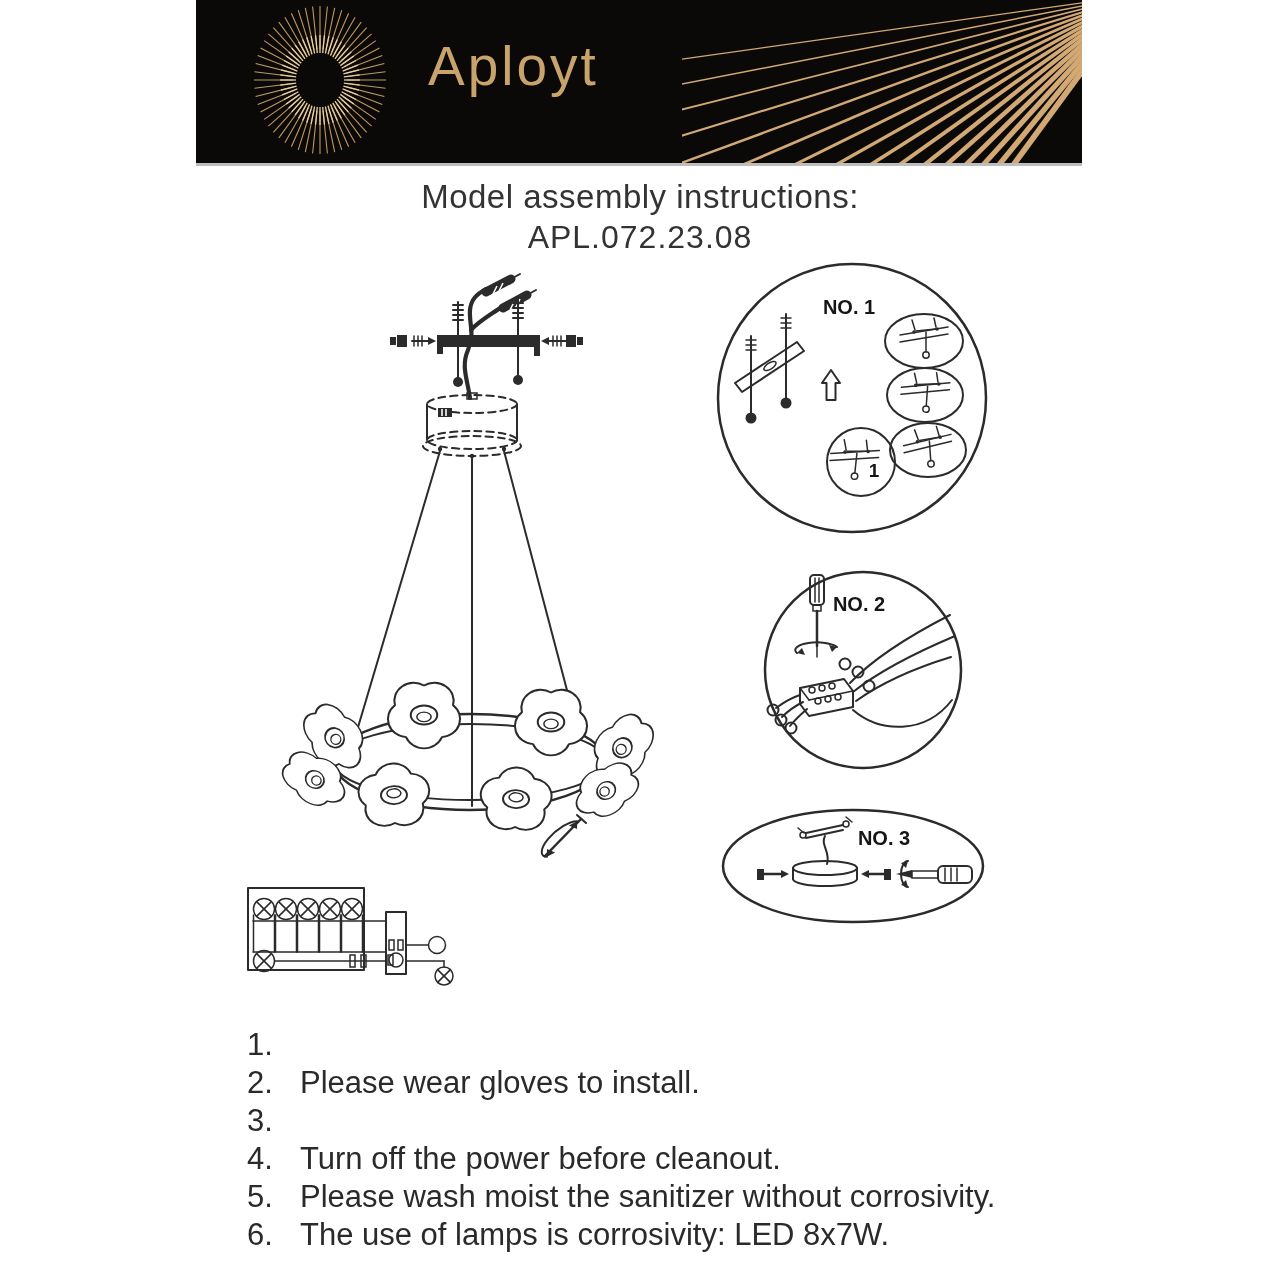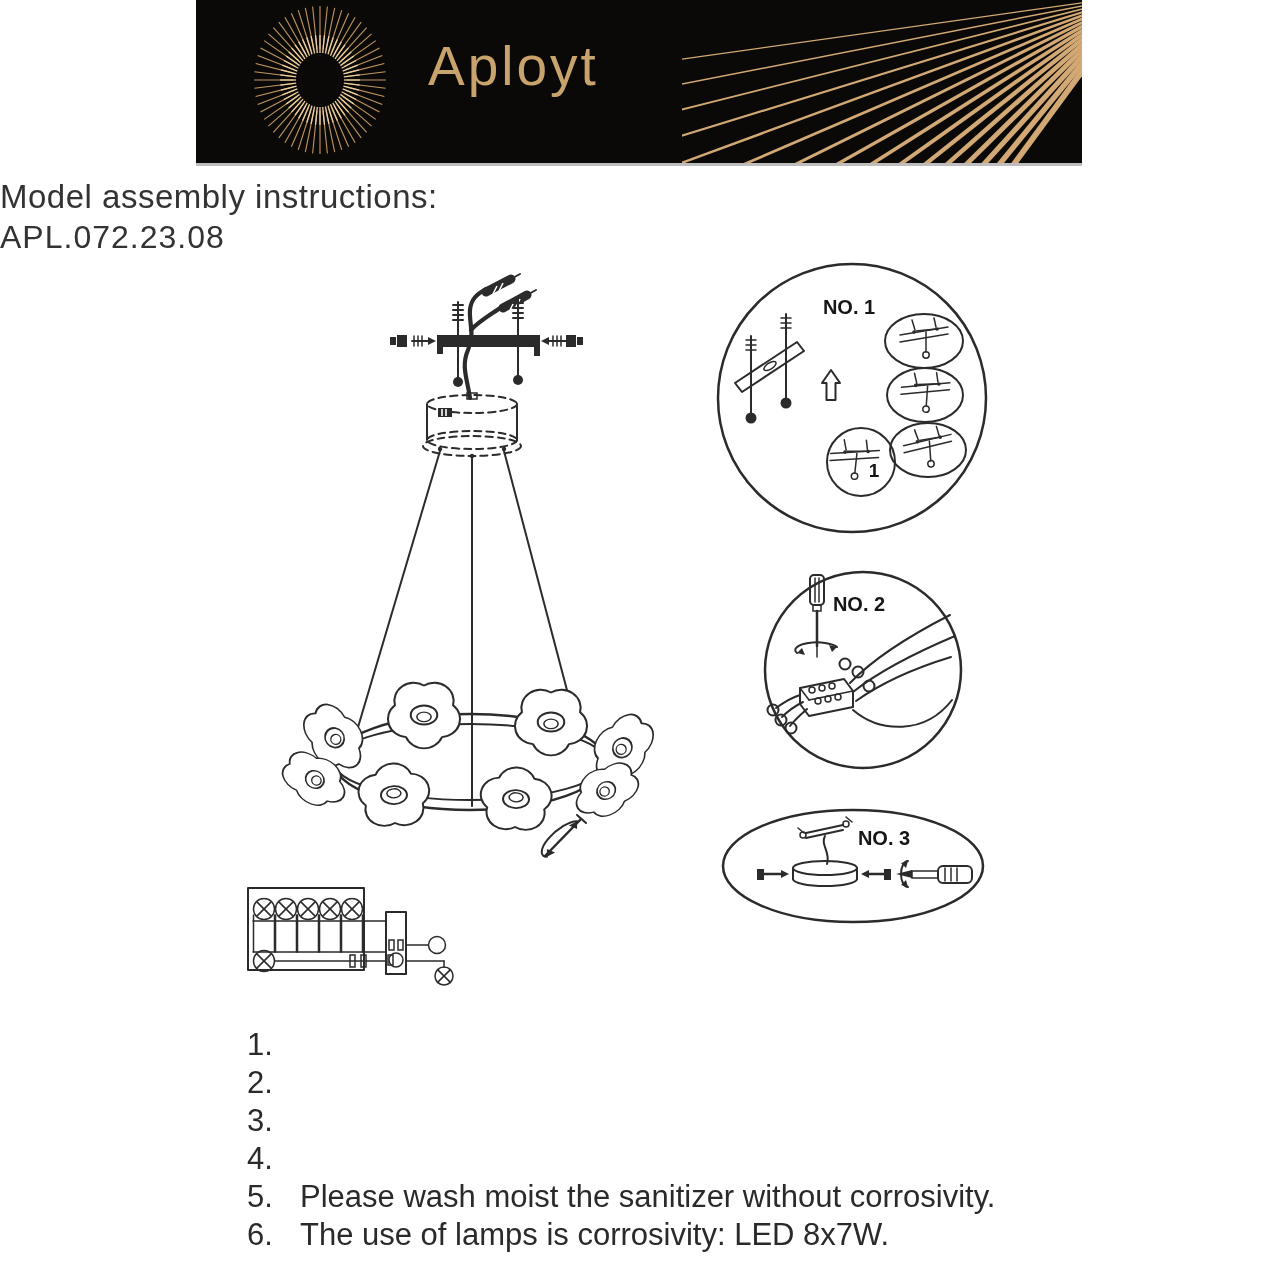--- a/index.html
+++ b/index.html
@@ -6,21 +6,21 @@
   .page{position:relative;width:1280px;height:1280px;background:#ffffff;overflow:hidden;
         font-family:"Liberation Sans",sans-serif;}
   
   .hdr{position:absolute;left:196px;top:0;width:886px;height:163px;background:#0b0907;
        border-bottom:3px solid #bdbdbd;overflow:hidden;}
   .hdr svg.logo{position:absolute;left:36px;top:0;width:176px;height:163px;}
   .brand{position:absolute;left:232px;top:34px;font-size:55px;letter-spacing:3px;
          color:#c9a36c;font-weight:400;}
   .hdr svg.fan{position:absolute;right:0;top:0;width:400px;height:163px;}
   
-  .title-block{position:absolute;left:0;top:176px;width:100%;text-align:left;color:#333333;}
+  .title-block{position:absolute;left:0;top:176px;width:100%;text-align:center;color:#333333;}
   .title-line{font-size:33px;line-height:41px;letter-spacing:0.5px;}
   .model-line{font-size:32px;line-height:40px;letter-spacing:1px;}
   
   #art{position:absolute;left:0;top:0;width:1280px;height:1280px;}
   .ln{fill:none;stroke:#2b2b2b;stroke-width:2;stroke-linecap:round;stroke-linejoin:round;}
   .ln1{fill:none;stroke:#2b2b2b;stroke-width:1.5;stroke-linecap:round;}
   .ln25{fill:none;stroke:#2b2b2b;stroke-width:2.5;stroke-linecap:round;stroke-linejoin:round;}
   .wln{fill:#ffffff;stroke:#2b2b2b;stroke-width:2;stroke-linejoin:round;}
   .dk{fill:#2b2b2b;stroke:none;}
   .cord{fill:none;stroke:#2b2b2b;stroke-width:4.2;stroke-linecap:round;}
@@ -482,26 +482,28 @@
       </g>
     </g>
   </svg>
 
   <div class="list">
     <div class="li">
         <span class="num">1.</span>
       </div>
     <div class="li">
         <span class="num">2.</span>
+        <span class="txt">Please wear gloves to install.</span>
       </div>
     <div class="li">
         <span class="num">3.</span>
       </div>
     <div class="li">
         <span class="num">4.</span>
+        <span class="txt">Turn off the power before cleanout.</span>
       </div>
     <div class="li">
         <span class="num">5.</span>
         <span class="txt">Please wash moist the sanitizer without corrosivity.</span>
       </div>
     <div class="li">
         <span class="num">6.</span>
         <span class="txt">The use of lamps is corrosivity: LED 8x7W.</span>
       </div>
   </div>

